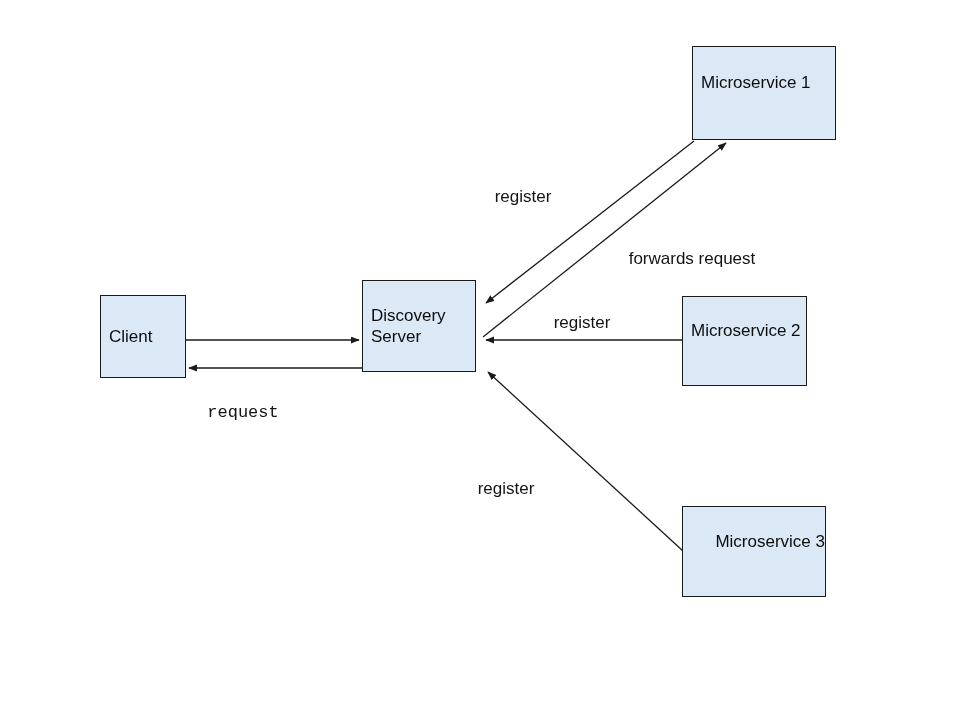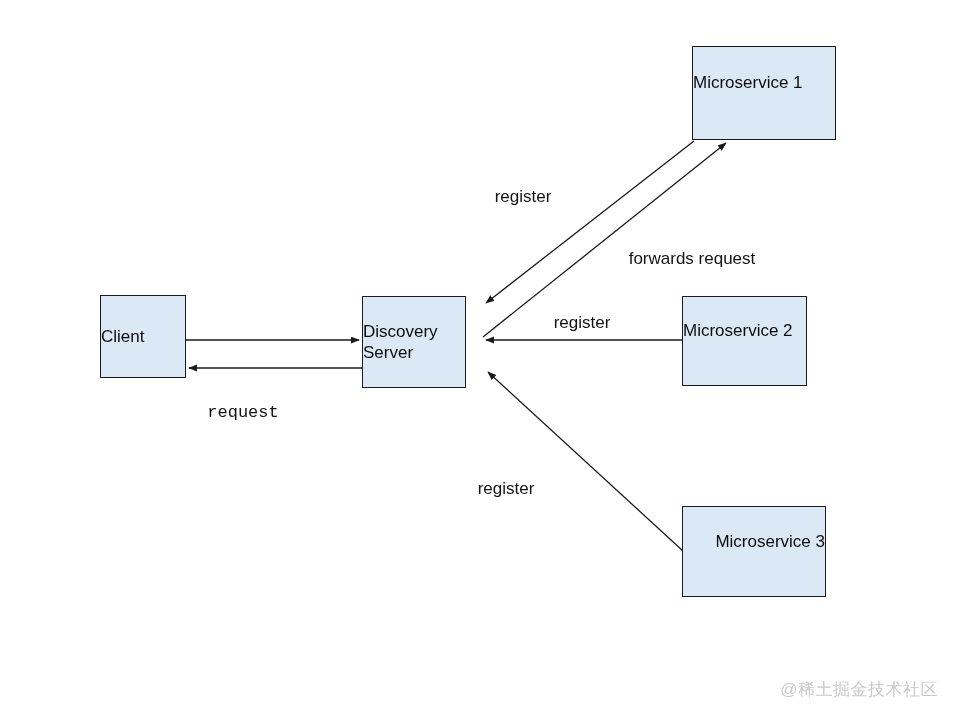--- a/index.html
+++ b/index.html
@@ -20,21 +20,21 @@
     stroke: #1a1a1a;
     stroke-width: 1.3;
   }
   .node {
     position: absolute;
     box-sizing: border-box;
     background: #dbe8f5;
     border: 1.6px solid #1a1a1a;
     display: flex;
     align-items: center;
-    padding-left: 0;
+    padding-left: 8px;
     font-size: 17px;
     color: #0d0d0d;
     line-height: 1.25;
   }
   .node.raised { padding-bottom: 20px; }
   .node .node-label { display: block; }
   .edge-label {
     position: absolute;
     transform: translate(-50%, -50%);
     font-size: 17px;
@@ -73,21 +73,21 @@
 
     <line x1="682" y1="340" x2="486" y2="340" marker-end="url(#arrow)"></line>
 
     <line x1="683" y1="551" x2="488" y2="372" marker-end="url(#arrow)"></line>
   </svg>
 
   <div class="node" style="left:100px; top:295px; width:86px; height:83px;">
     <span class="node-label">Client</span>
   </div>
 
-  <div class="node" style="left:362px; top:296px; width:104px; height:92px;">
+  <div class="node" style="left:362px; top:280px; width:114px; height:92px;">
     <span class="node-label">Discovery Server</span>
   </div>
 
   <div class="node raised" style="left:692px; top:46px; width:144px; height:94px;">
     <span class="node-label">Microservice 1</span>
   </div>
 
   <div class="node raised" style="left:682px; top:296px; width:125px; height:90px;">
     <span class="node-label">Microservice 2</span>
   </div>
@@ -99,15 +99,14 @@
   <div class="edge-label" style="left:523px; top:182px;">register</div>
 
   <div class="edge-label" style="left:692px; top:244px;">forwards request</div>
 
   <div class="edge-label" style="left:582px; top:308px;">register</div>
 
   <div class="edge-label" style="left:243px; top:397px;font-family:Liberation Mono, monospace;">request</div>
 
   <div class="edge-label" style="left:506px; top:474px;">register</div>
 
-  <div class="watermark">@稀土掘金技术社区</div>
 
 </div>
 
 </body></html>

